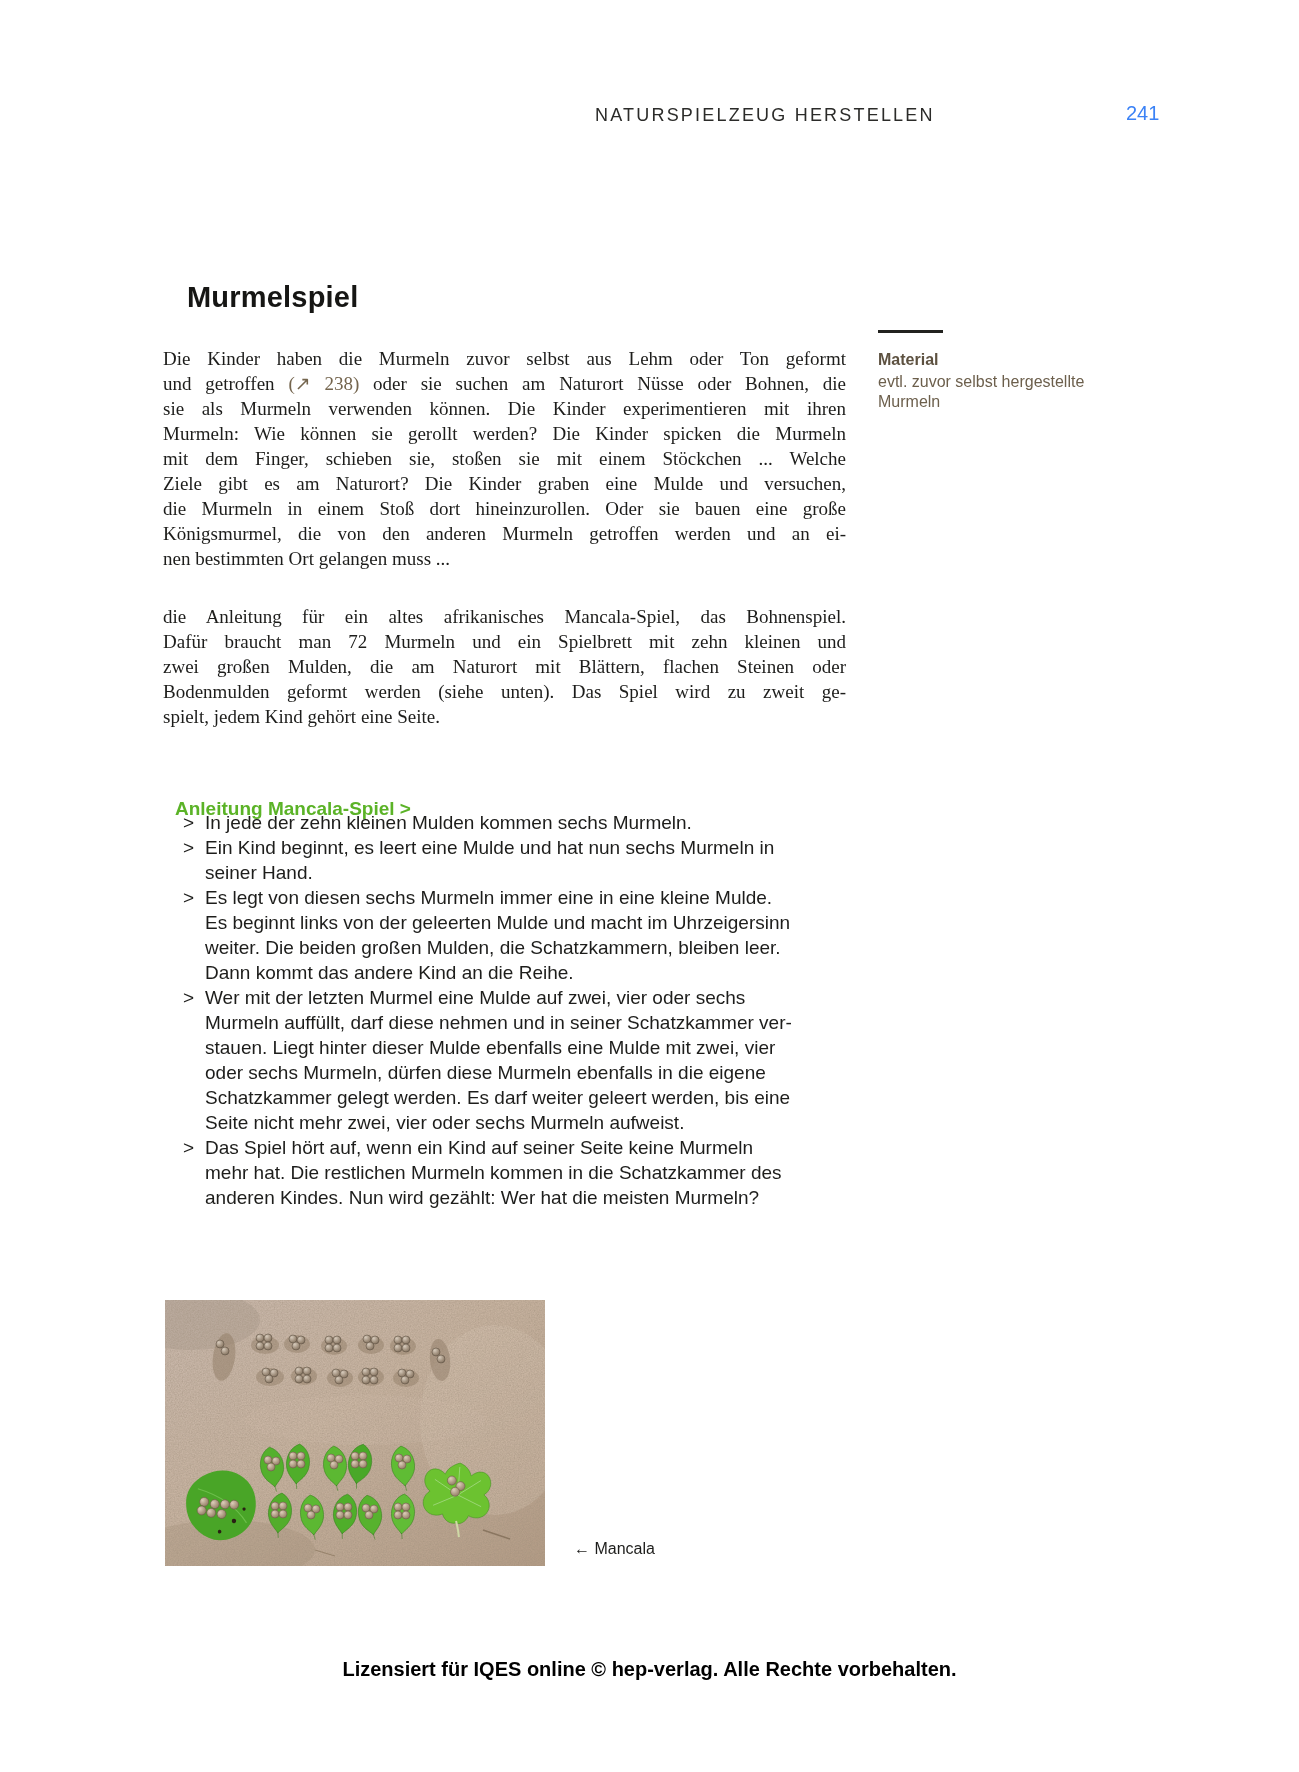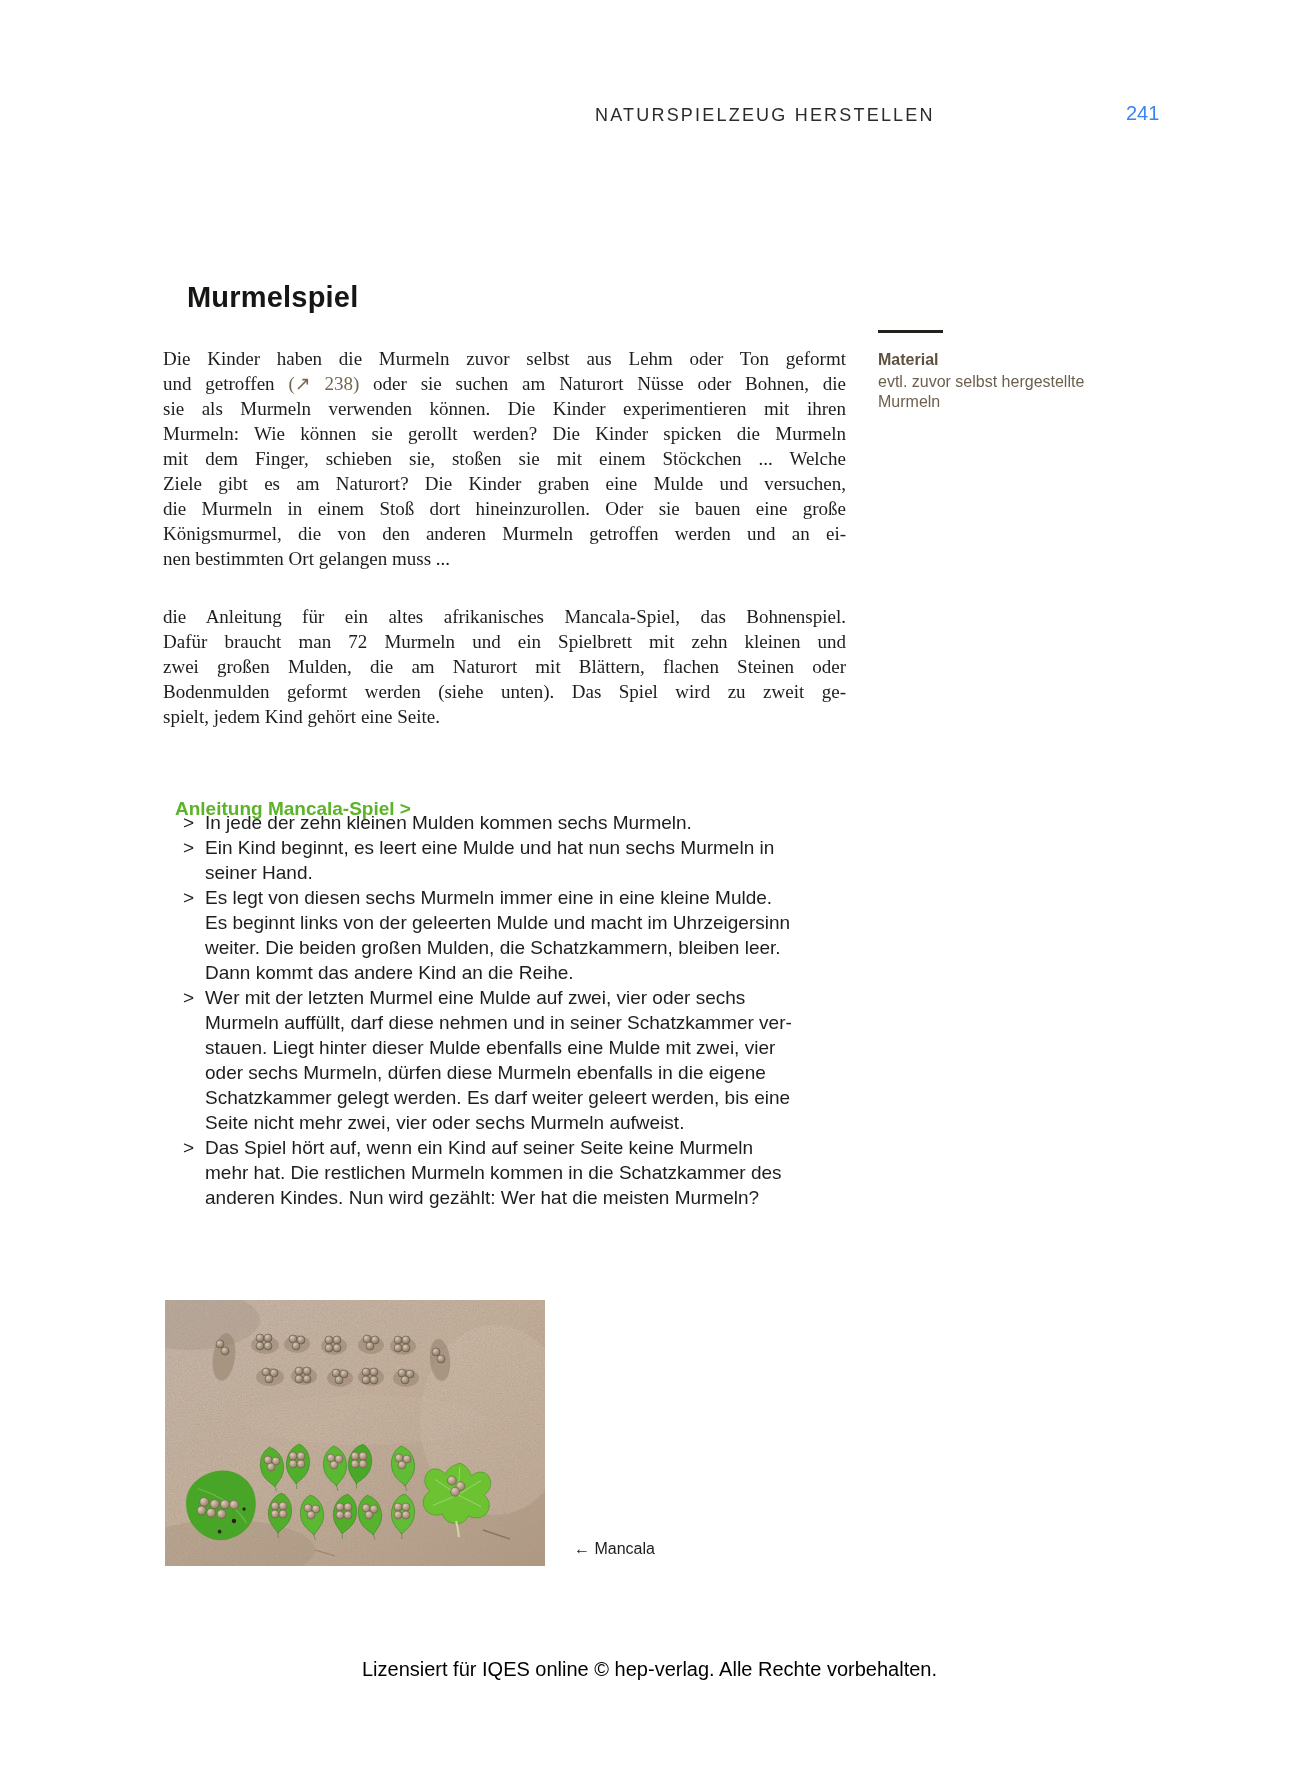--- a/index.html
+++ b/index.html
@@ -36,21 +36,21 @@
   .material-text{margin-top:2px;}
   .sline{font-size:16px;line-height:19.5px;color:#6c5f4c;}
 
   
   .figure{position:absolute;left:165px;top:1300px;width:700px;height:270px;margin:0;}
   .photo{position:absolute;left:0;top:0;width:380px;height:266px;}
   .figcaption{position:absolute;left:402px;top:240px;font-size:16px;color:#1d1d1b;margin-left:7px;}
 
   
   .footer{position:absolute;left:0;top:1658px;width:1299px;text-align:center;
-          font-size:20px;color:#000000;font-family:"Liberation Sans",sans-serif;}
+          font-size:20px;color:#000000;font-family:"Liberation Sans",sans-serif;font-weight:bold;}
 </style>
 </head>
 <body>
 
 <div class="page">
 
   <span class="running-title">NATURSPIELZEUG HERSTELLEN</span>
   <span class="page-number">241</span>
 
   <div class="main">

